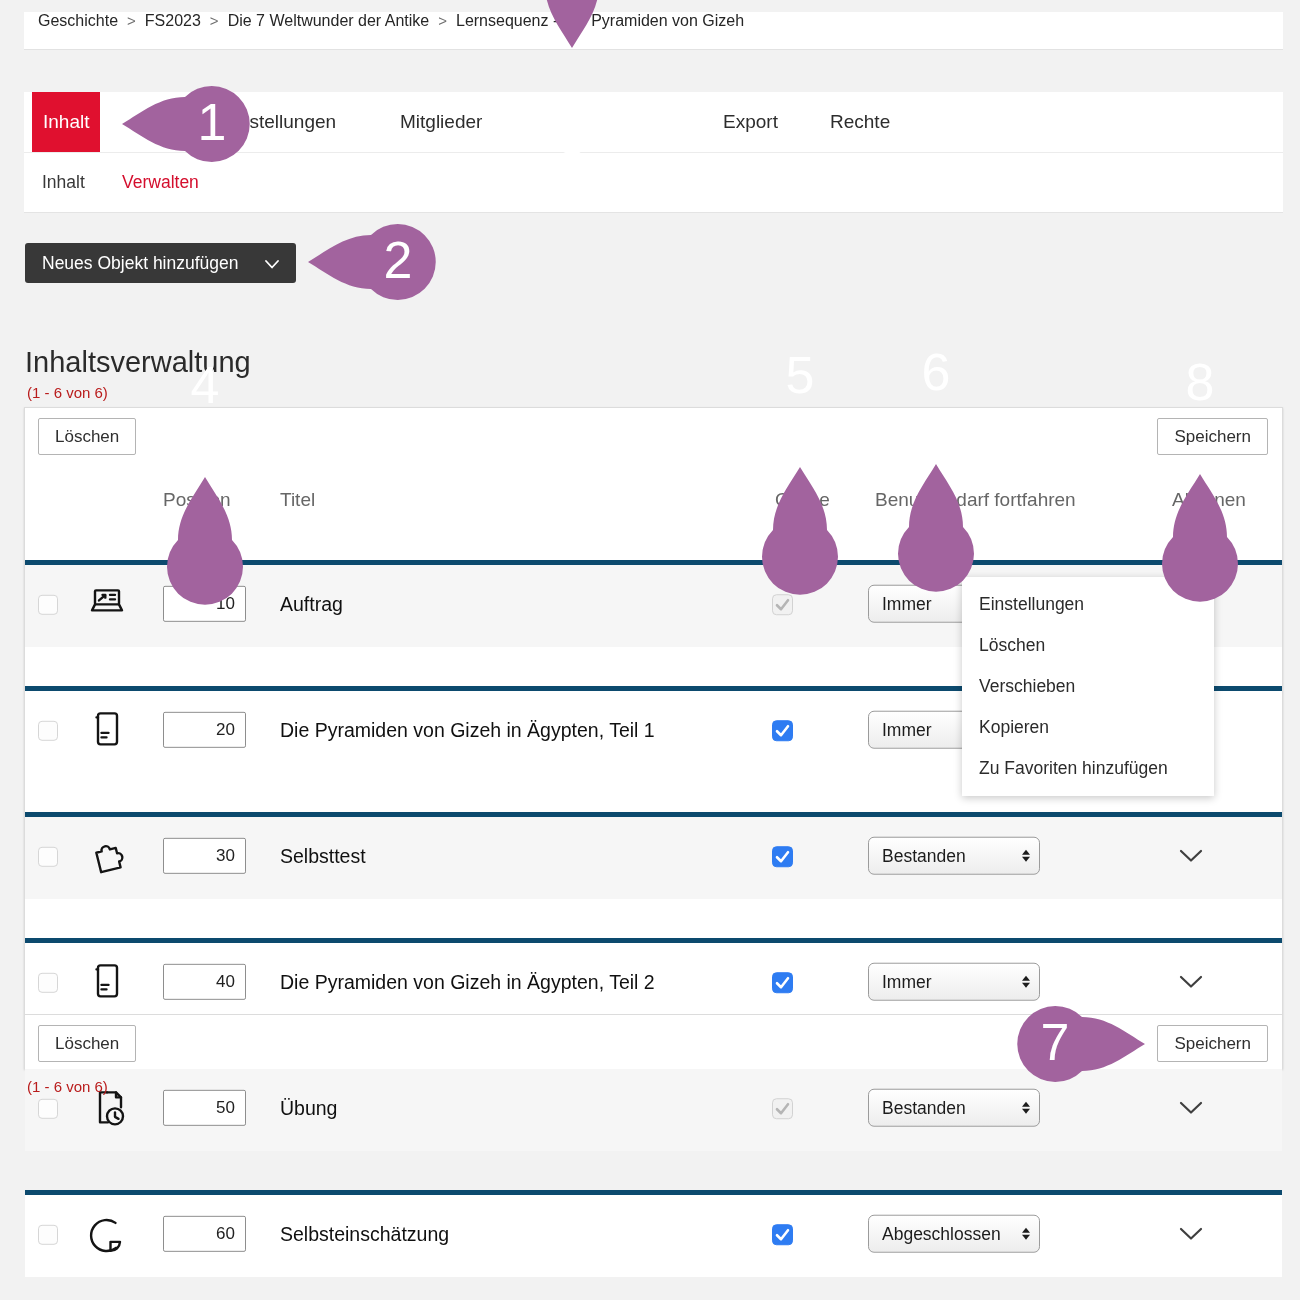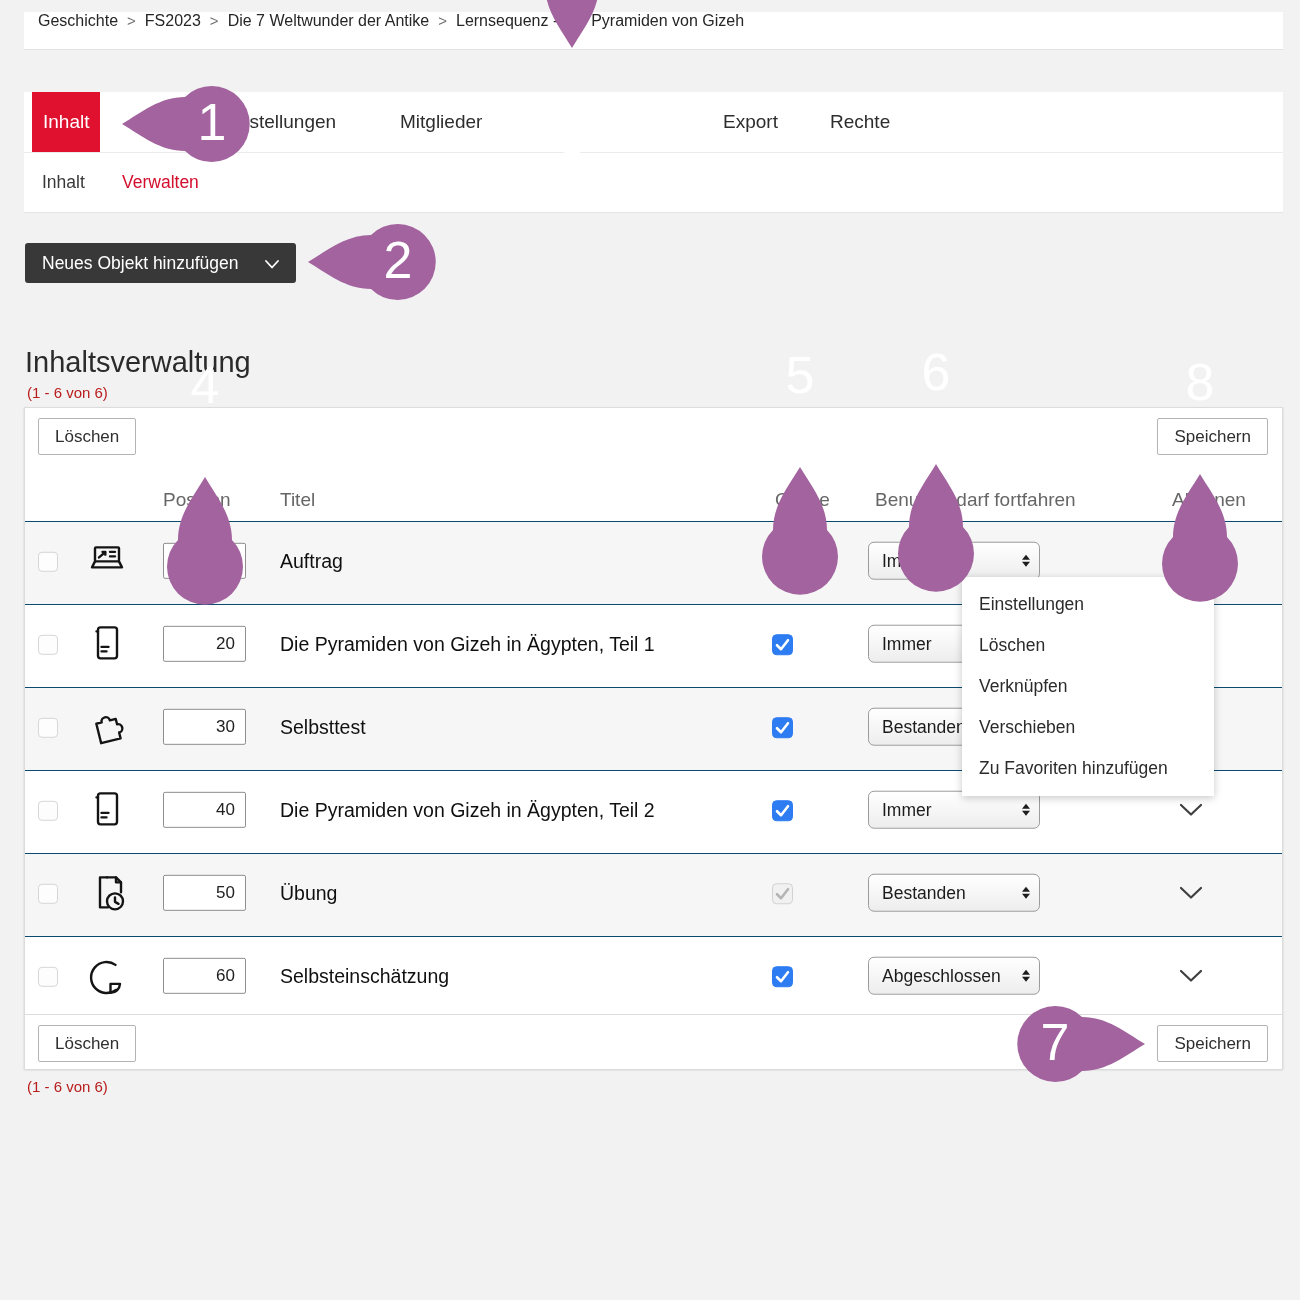--- a/index.html
+++ b/index.html
@@ -36,21 +36,21 @@
 
   .thead{position:absolute;top:72px;left:0;width:100%;height:40px;font-size:19px;color:#666;}
   .thead span{position:absolute;top:9px;}
   .th-position{left:138px;}
   .th-title{left:255px;}
   .th-online{left:750px;}
   .th-continue{left:850px;}
   .th-actions{left:1147px;}
 
   #rows{position:absolute;top:113px;left:0;width:100%;}
-  .row{position:relative;height:82px;border-top:1px solid #0c4a6e;}
+  .row{position:relative;height:82px;border-top:5px solid #0c4a6e;margin-top:39px;}
   .row.odd{background:#f6f6f6;}
   .row.even{background:#fff;}
   .cell{position:absolute;top:50%;transform:translateY(-56%);}
   .rowcheck{left:13px;width:18px;height:18px;border:1px solid #d6d6d6;border-radius:4px;background:#fdfdfd;cursor:pointer;}
   .obj-icon{left:60px;width:44px;height:44px;}
   .pos-input{left:138px;width:83px;height:36px;border:1px solid #8e8e8e;border-radius:2px;box-sizing:border-box;text-align:right;padding-right:10px;font-size:17px;color:#222;font-family:"Liberation Sans",sans-serif;background:#fff;}
   .item-title{left:255px;font-size:19.5px;color:#101010;white-space:nowrap;}
   .online-box{left:747px;width:21px;height:21px;border-radius:4.5px;box-sizing:border-box;display:flex;align-items:center;justify-content:center;}
   .online-box.on{background:#2e7cf2;border:1px solid #2e7cf2;}
   .online-box.dis{background:#f1f1f1;border:1px solid #d2d2d2;}
@@ -278,22 +278,22 @@
     <div class="footer"></div>
     <button class="btn del-bottom">Löschen</button>
     <button class="btn save-bottom">Speichern</button>
   </div>
 
   <div class="count bottom">(1 - 6 von 6)</div>
 
   <div class="menu" id="menu">
       <div class="menu-item">Einstellungen</div>
       <div class="menu-item">Löschen</div>
-      <div class="menu-item">Verknüpfen</div>
       <div class="menu-item">Verschieben</div>
+      <div class="menu-item">Kopieren</div>
       <div class="menu-item">Zu Favoriten hinzufügen</div>
     </div>
 
   <div id="pins">
       <div class="pin" style="left: 122px; top: 86px; transform-origin: 0px 38px; transform: rotate(0deg);">
         <svg width="128" height="76" viewBox="0 0 128 76">
           <path d="M0,38 C20,26 38,11 63,11 A38,38 0 1 1 63,65 C38,65 20,50 0,38 Z" fill="#a2639e"></path>
         </svg>
       </div>
       <span class="pin-num" style="left: 212px; top: 124px;">1</span>

